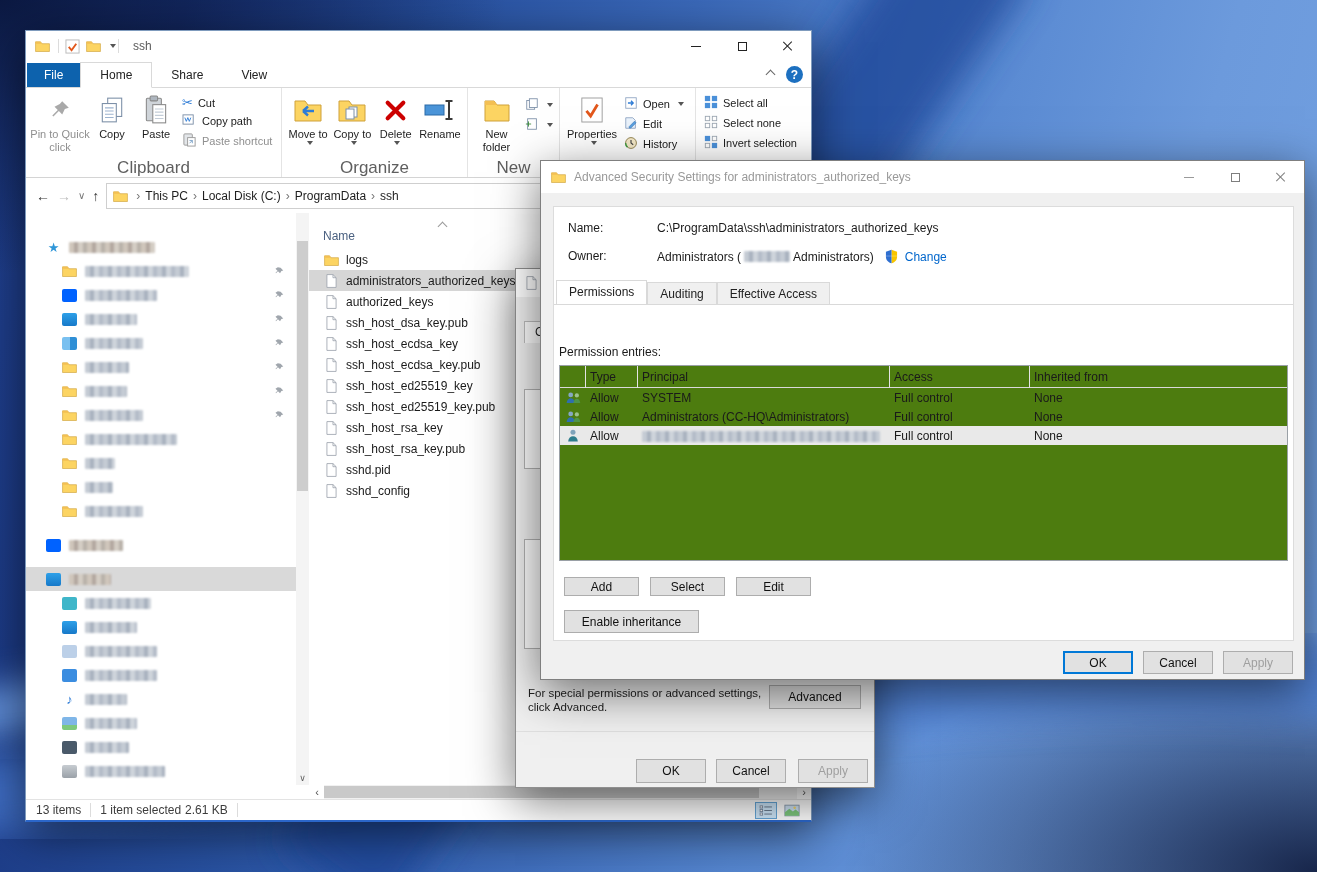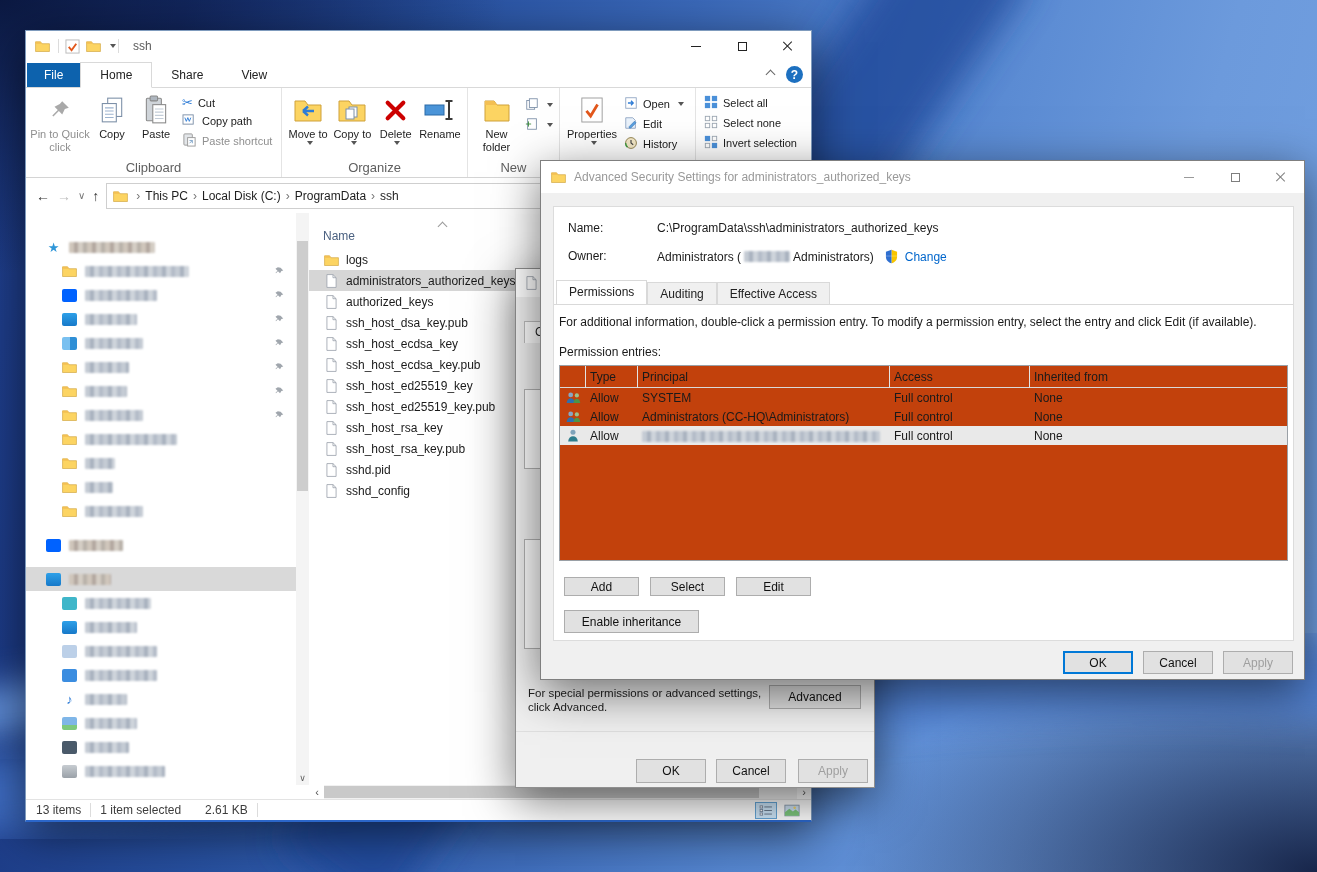--- a/index.html
+++ b/index.html
@@ -40,21 +40,21 @@
   .tab{padding:5px 19px;color:#222}
   .tab-file{background:#0d62ad;color:#fff;margin-left:1px;padding:5px 17px}
   .tab-active{border:1px solid #d9d9d9;border-bottom:1px solid #fff;margin-bottom:-1px;background:#fff}
   .tabrow-right{position:absolute;right:8px;top:5px;display:flex;align-items:center;gap:12px}
   .chev{width:7px;height:7px;border-left:1.4px solid #666;border-top:1.4px solid #666;transform:rotate(45deg);display:inline-block}
   .help-btn{width:17px;height:17px;border-radius:50%;background:#1d70c0;color:#fff;font-weight:bold;font-size:12px;display:flex;align-items:center;justify-content:center}
 
   .ribbon{height:90px;border-bottom:1px solid #d4d4d4;display:flex;background:#fff;flex:none;overflow:hidden}
   .rgroup{display:flex;flex-direction:column;border-right:1px solid #e4e4e4;flex:none}
   .rg-content{flex:1;display:flex;align-items:flex-start;padding:3px 4px 0}
-  .rg-label{height:17px;text-align:center;font-size:13px;color:#5f5f5f;line-height:15px}
+  .rg-label{height:17px;text-align:center;font-size:17px;color:#5f5f5f;line-height:15px}
   .rbtn-big{width:52px;display:flex;flex-direction:column;align-items:center;font-size:11px;color:#1e1e1e;text-align:center;line-height:1.15;padding-top:1px}
   .rbtn-big .bic{height:36px;display:flex;align-items:center;justify-content:center}
   .dim{color:#8f8f8f}
   .rcol{display:flex;flex-direction:column;gap:4px;padding:5px 2px 0 4px}
   .rbtn-sm{display:flex;align-items:center;gap:5px;font-size:11px;white-space:nowrap}
   .cdown{width:0;height:0;border-left:3px solid transparent;border-right:3px solid transparent;border-top:4px solid #555;display:inline-block;margin-left:3px}
   .scis{color:#2e7cd6;font-size:13px;line-height:13px}
 
   .addrbar{height:35px;display:flex;align-items:center;flex:none;padding:0 8px 0 10px;gap:7px}
   .nav-g{font-size:14px;line-height:14px}
@@ -126,21 +126,21 @@
 
   .secdlg{left:540px;top:160px;width:765px;height:520px;background:#f0f0f0;border:1px solid #7f7f7f;z-index:10}
   .secdlg .panel{position:absolute;left:12px;top:45px;width:741px;height:435px;background:#fff;border:1px solid #dcdcdc}
   .frow{position:absolute;display:flex;align-items:center}
   .sectabs{position:absolute;left:2px;top:73px;display:flex;align-items:flex-end}
   .sectab{padding:4px 12px;border:1px solid #d9d9d9;background:#f0f0f0;color:#222;height:23px}
   .sectab.active{background:#fff;border-bottom:1px solid #fff;height:25px;font-size:12px}
   .tabline{position:absolute;left:0;right:0;top:97px;height:1px;background:#d9d9d9}
   .secinfo{position:absolute;left:5px;top:108px;right:6px;color:#1a1a1a}
   .entlabel{position:absolute;left:5px;top:138px}
-  .ptable{position:absolute;left:5px;top:158px;width:729px;height:196px;border:1px solid #9aa0a6;background:#c2410c;overflow:hidden}
+  .ptable{position:absolute;left:5px;top:158px;width:729px;height:196px;border:1px solid #9aa0a6;background:#4d7c0f;overflow:hidden}
   .phead,.prow{display:grid;grid-template-columns:26px 52px 252px 140px 1fr;align-items:center}
   .phead{height:22px;border-bottom:1px solid #d9d9d9;color:#1a1a1a}
   .phead .hc{padding-left:4px;height:22px;line-height:22px;border-right:1px solid #e4e4e4}
   .phead .hc:last-child{border-right:none}
   .prow{height:19px}
   .prow.rsel{background:#e9e9e9}
   .prow .cic{display:flex;justify-content:center}
   .prow .cell{padding-left:4px;white-space:nowrap;overflow:hidden}
   .secbtn{position:absolute;height:19px;width:75px}
   .enh{position:absolute;left:10px;top:403px;height:23px;width:135px}
@@ -769,21 +769,21 @@
     <div class="hs-track">
         <div class="hs-thumb"></div>
       </div>
     <span class="hs-arrow">›</span>
   </div>
 
   <div class="statusbar">
     <span>13 items</span>
     <span class="st-sep"></span>
     <span>1 item selected</span>
-    <span style="margin-left:24px">2.61 KB</span>
+    <span style="margin-left:4px">2.61 KB</span>
     <span class="st-sep"></span>
     <div class="view-toggles">
       <div class="vt active">
         <svg viewBox="0 0 16 13" width="14" height="11">
             <g>
               <rect x="1" y="1" width="3" height="2.6" fill="#fff" stroke="#7a8aa0"></rect>
               <rect x="1" y="5.2" width="3" height="2.6" fill="#fff" stroke="#7a8aa0"></rect>
               <rect x="1" y="9.4" width="3" height="2.6" fill="#fff" stroke="#7a8aa0"></rect>
               <path d="M6 2.3h9M6 6.5h9M6 10.7h9" stroke="#5a6a7e"></path>
             </g>
@@ -867,21 +867,20 @@
       <span class="link">Change</span>
     </div>
 
     <div class="sectabs">
       <div class="sectab active">Permissions</div>
       <div class="sectab">Auditing</div>
       <div class="sectab">Effective Access</div>
     </div>
     <div class="tabline"></div>
 
-    <div class="secinfo">For additional information, double-click a permission entry. To modify a permission entry, select the entry and click Edit (if available).</div>
     <div class="entlabel">Permission entries:</div>
 
     <div class="ptable">
       <div class="phead">
         <div class="hc"></div>
         <div class="hc">Type</div>
         <div class="hc">Principal</div>
         <div class="hc">Access</div>
         <div class="hc">Inherited from</div>
       </div>

